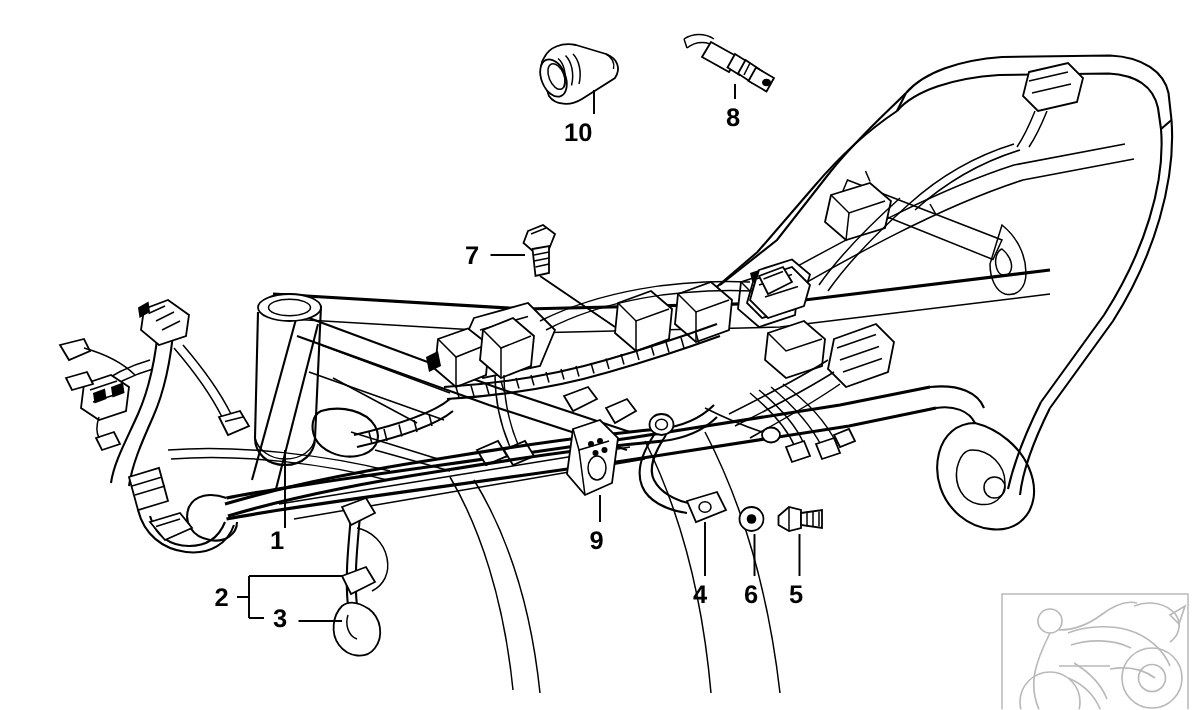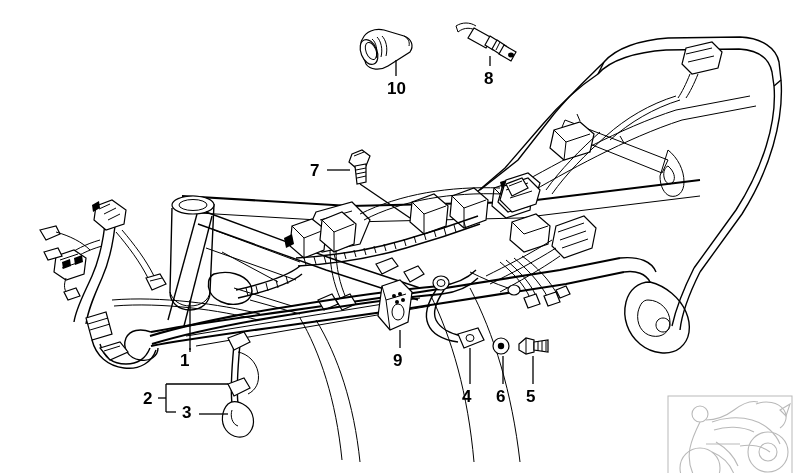--- a/index.html
+++ b/index.html
@@ -461,15 +461,15 @@
   <div class="callout-label" style="left:526px; top:388px;">5</div>
 
   <div class="callout-label" style="left:496px; top:388px;">6</div>
 
   <div class="callout-label" style="left:310px; top:162px;">7</div>
 
   <div class="callout-label" style="left:484px; top:70px;">8</div>
 
   <div class="callout-label" style="left:393px; top:352px;">9</div>
 
-  <div class="callout-label" style="left:387px; top:80px;">10</div>
+  <div class="callout-label" style="left:376px; top:80px;">10</div>
 
 </div>
 
 </body></html>

